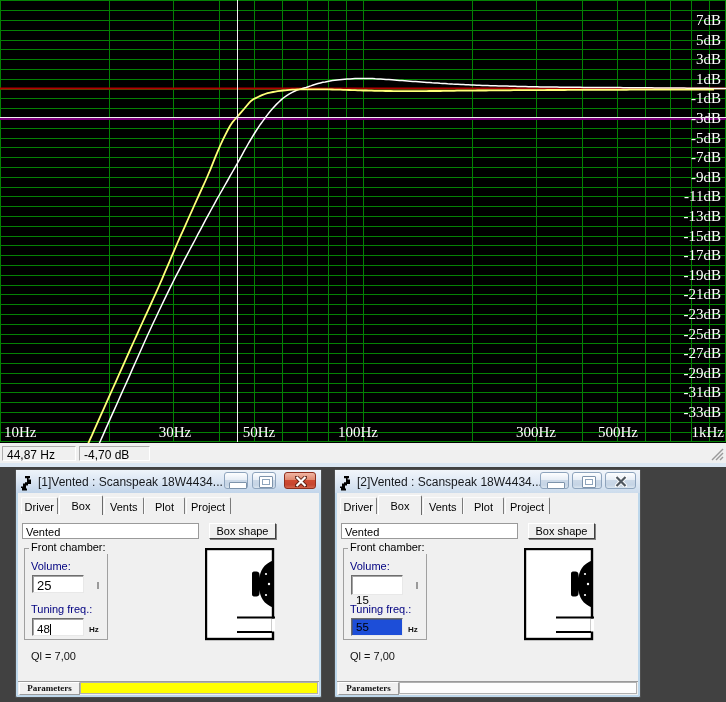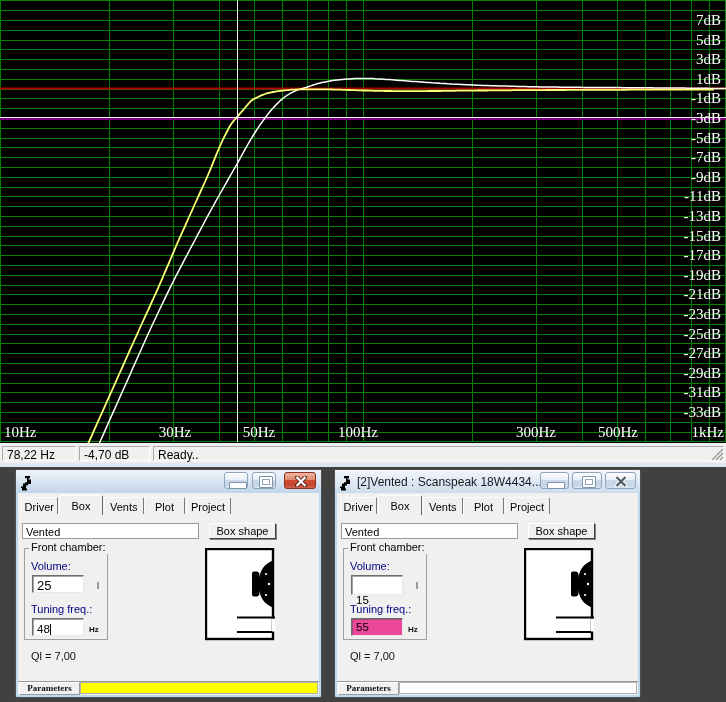--- a/index.html
+++ b/index.html
@@ -109,36 +109,36 @@
         <text x="536" y="437" text-anchor="middle">300Hz</text>
         <text x="618" y="437" text-anchor="middle">500Hz</text>
         <text x="724" y="437" text-anchor="end">1kHz</text>
       </g>
       <path d="M99.0,444.0 L100.7,440.2 L102.9,435.4 L105.4,429.6 L108.3,423.1 L111.4,416.1 L114.7,408.9 L117.9,401.7 L121.0,394.6 L124.0,388.0 L126.9,381.6 L129.8,375.1 L132.7,368.4 L135.7,361.8 L138.6,355.2 L141.5,348.7 L144.4,342.3 L147.2,336.0 L150.0,330.0 L153.0,323.5 L156.0,317.2 L158.9,311.0 L161.8,305.0 L164.6,299.1 L167.4,293.3 L170.2,287.6 L173.0,282.0 L175.8,276.4 L178.7,270.8 L181.6,265.3 L184.4,259.9 L187.2,254.6 L189.9,249.5 L192.5,244.6 L195.0,240.0 L198.0,234.2 L200.9,228.9 L203.5,223.9 L206.0,219.2 L208.5,214.6 L211.0,210.0 L214.0,204.6 L216.8,199.4 L219.6,194.5 L222.4,189.7 L225.0,185.0 L227.6,180.5 L230.0,176.2 L232.4,172.0 L234.8,167.9 L237.0,164.0 L239.7,159.2 L242.2,154.6 L244.6,150.2 L247.0,146.0 L249.3,142.0 L251.6,138.2 L253.8,134.5 L256.0,131.0 L258.2,127.6 L260.5,124.2 L262.8,121.1 L265.0,118.0 L267.2,115.1 L269.4,112.3 L271.7,109.6 L274.0,107.0 L276.4,104.4 L278.9,102.0 L281.4,99.6 L284.0,97.5 L286.7,95.6 L289.4,93.9 L292.2,92.3 L295.0,91.0 L297.7,89.9 L300.4,89.1 L303.2,88.3 L306.0,87.5 L308.3,86.7 L310.7,85.9 L313.2,85.0 L315.6,84.2 L318.0,83.5 L320.4,82.9 L322.8,82.3 L325.2,81.9 L327.6,81.4 L330.0,81.0 L332.4,80.6 L334.8,80.3 L337.1,80.0 L339.5,79.7 L342.0,79.5 L344.6,79.3 L347.3,79.1 L350.0,78.9 L352.6,78.7 L355.0,78.6 L357.6,78.5 L360.0,78.4 L362.4,78.4 L365.0,78.4 L367.4,78.4 L369.9,78.5 L372.6,78.6 L375.3,78.8 L378.0,78.9 L380.7,79.0 L383.3,79.2 L386.1,79.4 L388.9,79.6 L392.0,79.8 L394.4,80.0 L396.9,80.2 L399.5,80.4 L402.1,80.6 L404.8,80.8 L407.4,81.0 L410.0,81.2 L412.9,81.4 L415.7,81.6 L418.5,81.8 L421.3,82.0 L424.1,82.2 L427.0,82.4 L429.5,82.6 L432.1,82.8 L434.7,82.9 L437.4,83.1 L440.0,83.3 L442.5,83.4 L445.0,83.6 L447.7,83.8 L450.2,83.9 L452.6,84.1 L455.1,84.2 L457.9,84.3 L461.0,84.5 L463.3,84.6 L465.8,84.7 L468.4,84.8 L471.1,85.0 L473.8,85.1 L476.6,85.2 L479.4,85.3 L482.2,85.4 L485.0,85.5 L487.7,85.6 L490.4,85.7 L493.1,85.8 L495.8,85.8 L498.5,85.9 L501.3,86.0 L504.1,86.1 L507.0,86.1 L510.0,86.2 L512.5,86.3 L515.1,86.3 L517.7,86.4 L520.3,86.5 L523.0,86.5 L525.7,86.6 L528.5,86.7 L531.3,86.7 L534.2,86.8 L537.1,86.8 L540.0,86.9 L542.7,86.9 L545.5,87.0 L548.3,87.0 L551.1,87.1 L554.0,87.1 L556.9,87.1 L559.8,87.2 L562.8,87.2 L565.8,87.2 L568.8,87.2 L571.9,87.3 L575.0,87.3 L577.7,87.3 L580.4,87.3 L583.2,87.4 L585.9,87.4 L588.7,87.4 L591.5,87.4 L594.4,87.5 L597.2,87.5 L600.1,87.5 L603.1,87.5 L606.0,87.5 L609.0,87.6 L612.0,87.6 L615.0,87.6 L617.7,87.6 L620.4,87.6 L623.2,87.7 L626.0,87.7 L628.9,87.7 L631.7,87.7 L634.6,87.7 L637.5,87.7 L640.4,87.8 L643.3,87.8 L646.1,87.8 L649.0,87.8 L651.8,87.8 L654.6,87.9 L657.3,87.9 L660.0,87.9 L663.0,87.9 L666.1,88.0 L669.2,88.0 L672.2,88.0 L675.2,88.0 L678.2,88.1 L681.2,88.1 L684.1,88.1 L687.0,88.2 L689.7,88.2 L692.4,88.2 L695.1,88.3 L697.6,88.3 L700.0,88.3 L703.6,88.3 L707.2,88.3 L710.7,88.4 L713.9,88.4 L717.0,88.4 L719.8,88.4 L722.2,88.4 L724.3,88.4 L726.0,88.4" fill="none" stroke="#ffffff" stroke-width="1.5"></path>
       <path d="M88.0,444.0 L89.7,440.2 L91.9,435.4 L94.4,429.6 L97.3,423.1 L100.4,416.1 L103.7,408.9 L106.9,401.7 L110.0,394.6 L113.0,388.0 L115.9,381.6 L118.8,375.0 L121.8,368.3 L124.8,361.6 L127.8,354.9 L130.7,348.4 L133.6,342.0 L136.4,335.8 L139.0,330.0 L142.2,323.0 L145.2,316.3 L148.1,310.1 L150.9,304.0 L153.6,298.0 L156.3,292.1 L159.0,286.0 L161.7,279.9 L164.3,273.7 L166.9,267.7 L169.5,261.6 L172.0,255.7 L174.5,249.8 L177.0,244.0 L179.9,237.4 L182.9,230.8 L185.8,224.3 L188.6,218.0 L191.4,211.9 L194.0,206.0 L197.0,199.3 L199.9,193.0 L202.7,186.9 L205.4,181.0 L208.0,175.0 L210.6,168.9 L213.0,162.8 L215.4,156.9 L217.8,151.2 L220.0,146.0 L222.7,140.1 L225.3,134.8 L227.8,130.0 L230.0,126.0 L232.6,122.1 L234.8,119.5 L237.0,117.0 L239.3,114.3 L241.7,111.6 L244.0,109.0 L246.3,106.2 L248.7,103.4 L251.0,101.0 L253.3,99.3 L255.7,98.1 L258.0,97.0 L260.3,95.9 L262.6,94.9 L265.0,94.0 L267.5,93.2 L270.1,92.6 L273.0,92.0 L275.3,91.6 L277.8,91.2 L280.3,90.8 L283.0,90.5 L285.2,90.3 L287.4,90.1 L289.7,89.9 L292.2,89.7 L295.0,89.6 L297.5,89.5 L300.2,89.4 L303.0,89.4 L305.9,89.3 L308.9,89.3 L312.0,89.3 L314.7,89.3 L317.4,89.3 L320.2,89.3 L323.1,89.4 L326.0,89.4 L329.0,89.4 L332.0,89.5 L334.7,89.6 L337.5,89.6 L340.3,89.7 L343.2,89.8 L346.1,89.9 L349.0,90.0 L352.0,90.1 L355.0,90.2 L357.7,90.3 L360.4,90.4 L363.2,90.5 L366.0,90.5 L368.8,90.6 L371.6,90.7 L374.4,90.8 L377.2,90.8 L380.0,90.9 L382.8,90.9 L385.5,91.0 L388.1,91.0 L390.8,91.0 L393.5,91.1 L396.3,91.1 L399.1,91.1 L402.0,91.1 L405.0,91.1 L407.5,91.1 L410.1,91.1 L412.7,91.1 L415.3,91.1 L418.0,91.1 L420.7,91.1 L423.5,91.1 L426.3,91.1 L429.2,91.0 L432.1,91.0 L435.0,91.0 L437.7,91.0 L440.4,91.0 L443.0,90.9 L445.7,90.9 L448.5,90.9 L451.2,90.8 L454.1,90.8 L457.0,90.7 L460.1,90.7 L463.2,90.7 L466.5,90.6 L470.0,90.6 L472.5,90.6 L475.1,90.6 L477.8,90.5 L480.5,90.5 L483.3,90.5 L486.1,90.5 L489.0,90.4 L492.0,90.4 L494.9,90.4 L498.0,90.4 L501.0,90.3 L504.1,90.3 L507.2,90.3 L510.4,90.3 L513.6,90.2 L516.8,90.2 L520.0,90.2 L522.6,90.2 L525.3,90.2 L528.0,90.2 L530.7,90.1 L533.4,90.1 L536.1,90.1 L538.9,90.1 L541.7,90.1 L544.5,90.1 L547.3,90.0 L550.2,90.0 L553.1,90.0 L556.0,90.0 L558.9,90.0 L561.8,90.0 L564.8,90.0 L567.8,89.9 L570.8,89.9 L573.9,89.9 L576.9,89.9 L580.0,89.9 L582.7,89.9 L585.5,89.9 L588.3,89.9 L591.2,89.9 L594.0,89.9 L596.9,89.8 L599.9,89.8 L602.8,89.8 L605.8,89.8 L608.8,89.8 L611.8,89.8 L614.8,89.8 L617.8,89.8 L620.8,89.8 L623.8,89.8 L626.7,89.8 L629.7,89.7 L632.7,89.7 L635.6,89.7 L638.6,89.7 L641.5,89.7 L644.3,89.7 L647.2,89.7 L650.0,89.7 L653.1,89.7 L656.3,89.7 L659.5,89.7 L662.9,89.7 L666.2,89.7 L669.6,89.7 L673.0,89.7 L676.4,89.7 L679.8,89.6 L683.1,89.6 L686.4,89.6 L689.6,89.6 L692.7,89.6 L695.7,89.6 L698.6,89.6 L701.3,89.6 L703.9,89.6 L706.3,89.6 L708.6,89.6 L710.6,89.6 L712.4,89.6 L714.0,89.6" fill="none" stroke="#ffff78" stroke-width="1.8"></path>
       <line x1="237.5" y1="0" x2="237.5" y2="442" stroke="#f2f2f2" stroke-width="1"></line>
       <line x1="0" y1="117.5" x2="726" y2="117.5" stroke="#f2f2f2" stroke-width="1"></line>
     </svg>
 <div style="position:absolute;left:0;top:443px;width:726px;height:20px;background:#f0f0f0"></div>
-<div class="panel" style="left:2px;top:446px;width:74px;height:15px">78,22 Hz</div>
+<div class="panel" style="left:2px;top:446px;width:74px;height:15px">44,87 Hz</div>
 <div class="panel" style="left:79px;top:446px;width:71px;height:15px">-4,70 dB</div>
-<div class="panel" style="left:153px;top:446px;width:571px;height:15px">Ready..</div>
 <svg style="position:absolute;left:710px;top:447px" width="14" height="14" viewBox="0 0 14 14">
       <g stroke="#9a9a9a" stroke-width="1.4">
         <line x1="13" y1="2" x2="2" y2="13"></line>
         <line x1="13" y1="6" x2="6" y2="13"></line>
         <line x1="13" y1="10" x2="10" y2="13"></line>
       </g>
     </svg>
 <div style="position:absolute;left:0;top:463px;width:726px;height:4px;background:#dbe7f3"></div>
 <div style="position:absolute;left:15px;top:469px;width:307px;height:229px;background:#bdd7eb;border:1px solid #4f4f4f;box-sizing:border-box;border-radius:2px"></div>
     <div style="position:absolute;left:16px;top:470px;width:305px;height:23px;background:linear-gradient(180deg,#eef4fa 0%,#dfe9f5 40%,#c8d9ec 85%,#c2d5ea 100%)"></div>
     <svg style="position:absolute;left:20px;top:475px" width="13" height="16" viewBox="0 0 13 16">
 <path d="M5,1 L10,1 L10,3.2 L8.6,3.2 L8.6,4.4 L11,4.4 L11,9 L8,9 L8,10.4 L6,10.4 L6,13.6 L7,13.6 L7,15.5 L2,15.5 L2,13 L1,13 L1,11.6 L3,11.6 L3,8.6 L5,8.6 L5,7.2 L7,7.2 L7,3.2 L5,3.2 Z" fill="#000000"></path>
 </svg>
+    <div style="position:absolute;left:38px;top:475px;height:16px;font-size:12px;color:#16191d;white-space:nowrap">[1]Vented : Scanspeak 18W4434...</div>
     <div style="position:absolute;left:224px;top:472px;width:24px;height:17px;background:linear-gradient(180deg,#fdfeff 0%,#e7eef6 45%,#ccd9e8 50%,#c5d4e5 80%,#dbe6f0 100%);border:1px solid #8ea4bd;border-radius:3px;box-sizing:border-box">
       <div style="position:absolute;left:4px;top:9px;width:16px;height:5px;background:#ffffff;border:1px solid #7d93ab;border-radius:1px"></div>
     </div>
     <div style="position:absolute;left:252px;top:472px;width:24px;height:17px;background:linear-gradient(180deg,#fdfeff 0%,#e7eef6 45%,#ccd9e8 50%,#c5d4e5 80%,#dbe6f0 100%);border:1px solid #8ea4bd;border-radius:3px;box-sizing:border-box">
       <div style="position:absolute;left:6px;top:3px;width:12px;height:10px;background:#ffffff;border:1px solid #7d93ab;border-radius:1px">
         <div style="position:absolute;left:2px;top:2px;width:6px;height:4px;border:1px solid #8fa5bc"></div>
       </div>
     </div>
     <div style="position:absolute;left:284px;top:472px;width:32px;height:17px;background:linear-gradient(180deg,#f0b5a3 0%,#e08a70 45%,#cf4a31 50%,#c64530 78%,#d3654c 100%);border:1px solid #8e2e1d;border-radius:3px;box-sizing:border-box">
       <svg style="position:absolute;left:10px;top:3px" width="12" height="11" viewBox="0 0 12 11">
@@ -203,21 +203,21 @@
     <div style="position:absolute;left:463px;top:497px;width:41px;height:17px;background:#f0f0f0;border:1px solid #a8a8a8;border-bottom:none;border-top-color:#fbfbfb;border-left-color:#fbfbfb;border-right-color:#7a7a7a;box-sizing:border-box;text-align:center;font-size:11px;padding-top:3px;border-radius:2px 2px 0 0">Plot</div>
     <div style="position:absolute;left:504.5px;top:497px;width:45px;height:17px;background:#f0f0f0;border:1px solid #a8a8a8;border-bottom:none;border-top-color:#fbfbfb;border-left-color:#fbfbfb;border-right-color:#7a7a7a;box-sizing:border-box;text-align:center;font-size:11px;padding-top:3px;border-radius:2px 2px 0 0">Project</div>
     <div style="position:absolute;left:341px;top:523px;width:177px;height:16px;background:#ffffff;border:1px solid #9a9a9a;box-sizing:border-box;font-size:11px;padding:2px 0 0 3px">Vented</div>
     <div style="position:absolute;left:528px;top:523px;width:67px;height:16px;background:#f0f0f0;border:1px solid;border-color:#ffffff #404040 #404040 #ffffff;box-shadow:1px 1px 0 rgba(0,0,0,0.45);box-sizing:border-box;text-align:center;font-size:11px;padding-top:1px">Box shape</div>
     <div style="position:absolute;left:343px;top:548px;width:84px;height:92px;border:1px solid #a0a0a0;box-sizing:border-box"></div>
     <div style="position:absolute;left:348px;top:541px;height:13px;background:#f0f0f0;font-size:11px;padding:0 2px;white-space:nowrap">Front chamber:</div>
     <div style="position:absolute;left:350px;top:560px;font-size:11px;color:#000080;white-space:nowrap">Volume:</div>
     <div style="position:absolute;left:351px;top:575px;width:52px;height:18px;background:#ffffff;border:1px solid;border-color:#6e6e6e #e8e8e8 #e8e8e8 #6e6e6e;box-shadow:inset 1px 1px 0 rgba(90,90,90,0.55);box-sizing:border-box;font-size:11.5px;padding:18px 0 0 4px">15</div>
     <div style="position:absolute;left:416px;top:581px;font-size:9px;color:#111">l</div>
     <div style="position:absolute;left:350px;top:603px;font-size:11px;color:#000080;white-space:nowrap">Tuning freq.:</div>
-    <div style="position:absolute;left:351px;top:618px;width:52px;height:18px;background:#ec4899;border:1px solid;border-color:#6e6e6e #e8e8e8 #e8e8e8 #6e6e6e;box-shadow:inset 1px 1px 0 rgba(90,90,90,0.55);box-sizing:border-box;font-size:11.5px;padding:2px 0 0 4px">55</div>
+    <div style="position:absolute;left:351px;top:618px;width:52px;height:18px;background:#1d4ed8;border:1px solid;border-color:#6e6e6e #e8e8e8 #e8e8e8 #6e6e6e;box-shadow:inset 1px 1px 0 rgba(90,90,90,0.55);box-sizing:border-box;font-size:11.5px;padding:2px 0 0 4px">55</div>
     <div style="position:absolute;left:408px;top:625px;font-size:8px;font-weight:bold;color:#111">Hz</div>
     <svg style="position:absolute;left:524px;top:548px" width="70" height="93" viewBox="0 0 70 93">
 <rect x="1" y="1" width="67" height="90" fill="#ffffff" stroke="#000000" stroke-width="2.4"></rect>
 <path d="M69,12 C58,16 55,24 54.5,30 L54.5,26.5 C54.5,24.5 53,23.5 51.5,23.5 L49,23.5 C47.5,23.5 47,24.5 47,26 L47,46 C47,47.5 47.5,48.5 49,48.5 L51.5,48.5 C53,48.5 54.5,47.5 54.5,45.5 L54.5,42 C55,48 58,56 69,60 Z" fill="#000000"></path>
 <circle cx="61" cy="26" r="1.1" fill="#ffffff"></circle>
 <circle cx="64" cy="36" r="1.2" fill="#ffffff"></circle>
 <circle cx="61" cy="47" r="1.1" fill="#ffffff"></circle>
 <rect x="67" y="70.5" width="3" height="13" fill="#ffffff"></rect>
 <line x1="32" y1="69.5" x2="70" y2="69.5" stroke="#000000" stroke-width="2.2"></line>
 <line x1="32" y1="84" x2="67" y2="84" stroke="#000000" stroke-width="2.2"></line>

